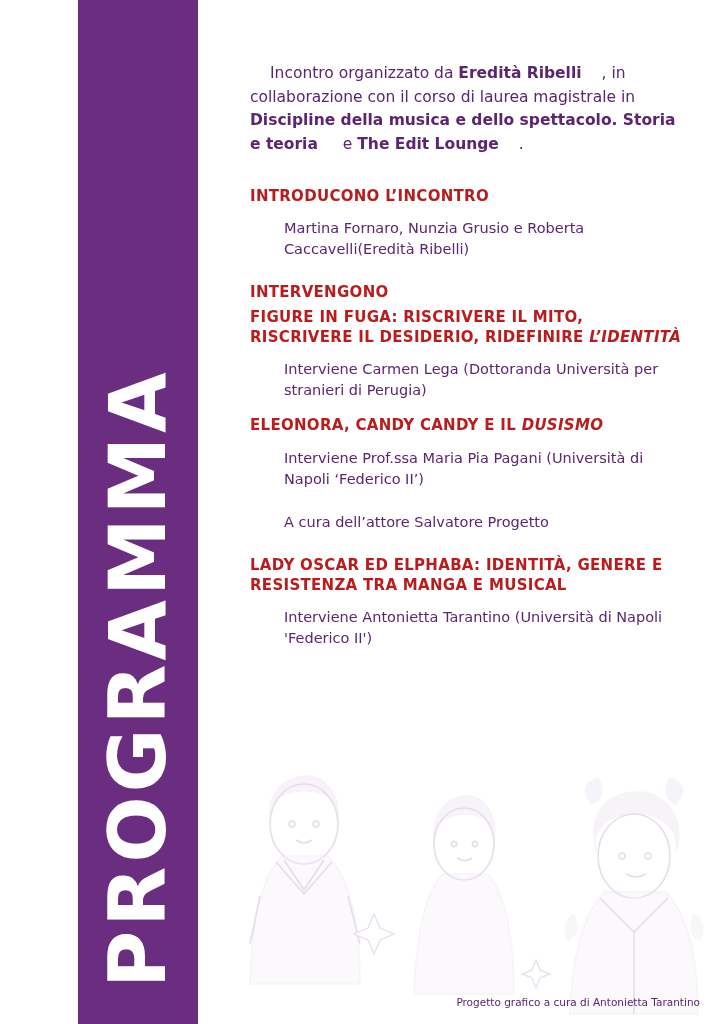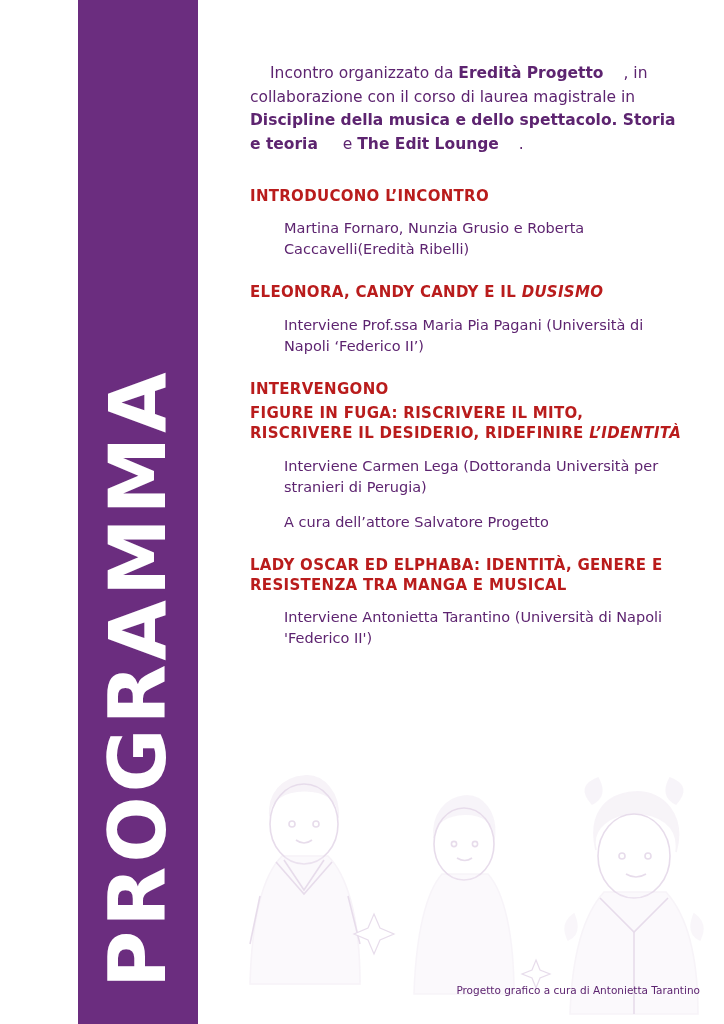--- a/index.html
+++ b/index.html
@@ -102,21 +102,21 @@
     color: #5d2470;
     line-height: 1.45;
     margin: 12px;
     padding-left: 22px;
     font-weight: normal;
   }
   .gap-small { margin-bottom: 14px; }
   .credit {
     position: absolute;
     right: 24px;
-    bottom: 28px;
+    bottom: 16px;
     font-size: 10.5px;
     color: #5d2470;
     z-index: 5;
     font-weight: normal;
   }
 </style>
 </head>
 <body>
 
 <div class="poster">
@@ -161,39 +161,39 @@
       <path d="M372 196 l4 10 l10 4 l-10 4 l-4 10 l-4 -10 l-10 -4 l10 -4 Z" fill="#ffffff" stroke="#8d5aa0" stroke-width="1.2"></path>
     </g>
   </svg>
 
   <div class="side-band">
     <div class="side-title">PROGRAMMA</div>
   </div>
 
   <div class="content">
 
-    <p class="intro"><span class="light">Incontro organizzato da </span><span>Eredità Progetto</span><span class="light">, in collaborazione con il corso di laurea magistrale in </span><span>Discipline della musica e dello spettacolo. Storia e teoria</span><span class="light"> e </span><span>The Edit Lounge</span><span class="light">.</span></p>
+    <p class="intro"><span class="light">Incontro organizzato da </span><span>Eredità Ribelli</span><span class="light">, in collaborazione con il corso di laurea magistrale in </span><span>Discipline della musica e dello spettacolo. Storia e teoria</span><span class="light"> e </span><span>The Edit Lounge</span><span class="light">.</span></p>
 
     <div class="block">
       <p class="heading">INTRODUCONO L’INCONTRO</p>
       <p class="sub">Martina Fornaro, Nunzia Grusio e Roberta Caccavelli(Eredità Ribelli)</p>
-    </div>
-
-    <div class="block">
-      <p class="heading"><span>ELEONORA, CANDY CANDY E IL </span><span class="italic">DUSISMO</span></p>
-      <p class="sub">Interviene Prof.ssa Maria Pia Pagani (Università di Napoli ‘Federico II’)</p>
     </div>
 
     <div class="block gap-small">
       <p class="heading">INTERVENGONO</p>
       <p class="heading"><span>FIGURE IN FUGA: RISCRIVERE IL MITO, RISCRIVERE IL DESIDERIO, RIDEFINIRE </span><span class="italic">L’IDENTITÀ</span></p>
       <p class="sub">Interviene Carmen Lega (Dottoranda Università per stranieri di Perugia)</p>
     </div>
 
     <div class="block">
+      <p class="heading"><span>ELEONORA, CANDY CANDY E IL </span><span class="italic">DUSISMO</span></p>
+      <p class="sub">Interviene Prof.ssa Maria Pia Pagani (Università di Napoli ‘Federico II’)</p>
+    </div>
+
+    <div class="block">
       <p class="sub">A cura dell’attore Salvatore Progetto</p>
     </div>
 
     <div class="block">
       <p class="heading">LADY OSCAR ED ELPHABA: IDENTITÀ, GENERE E RESISTENZA TRA MANGA E MUSICAL</p>
       <p class="sub">Interviene Antonietta Tarantino (Università di Napoli 'Federico II')</p>
     </div>
 
   </div>
 

